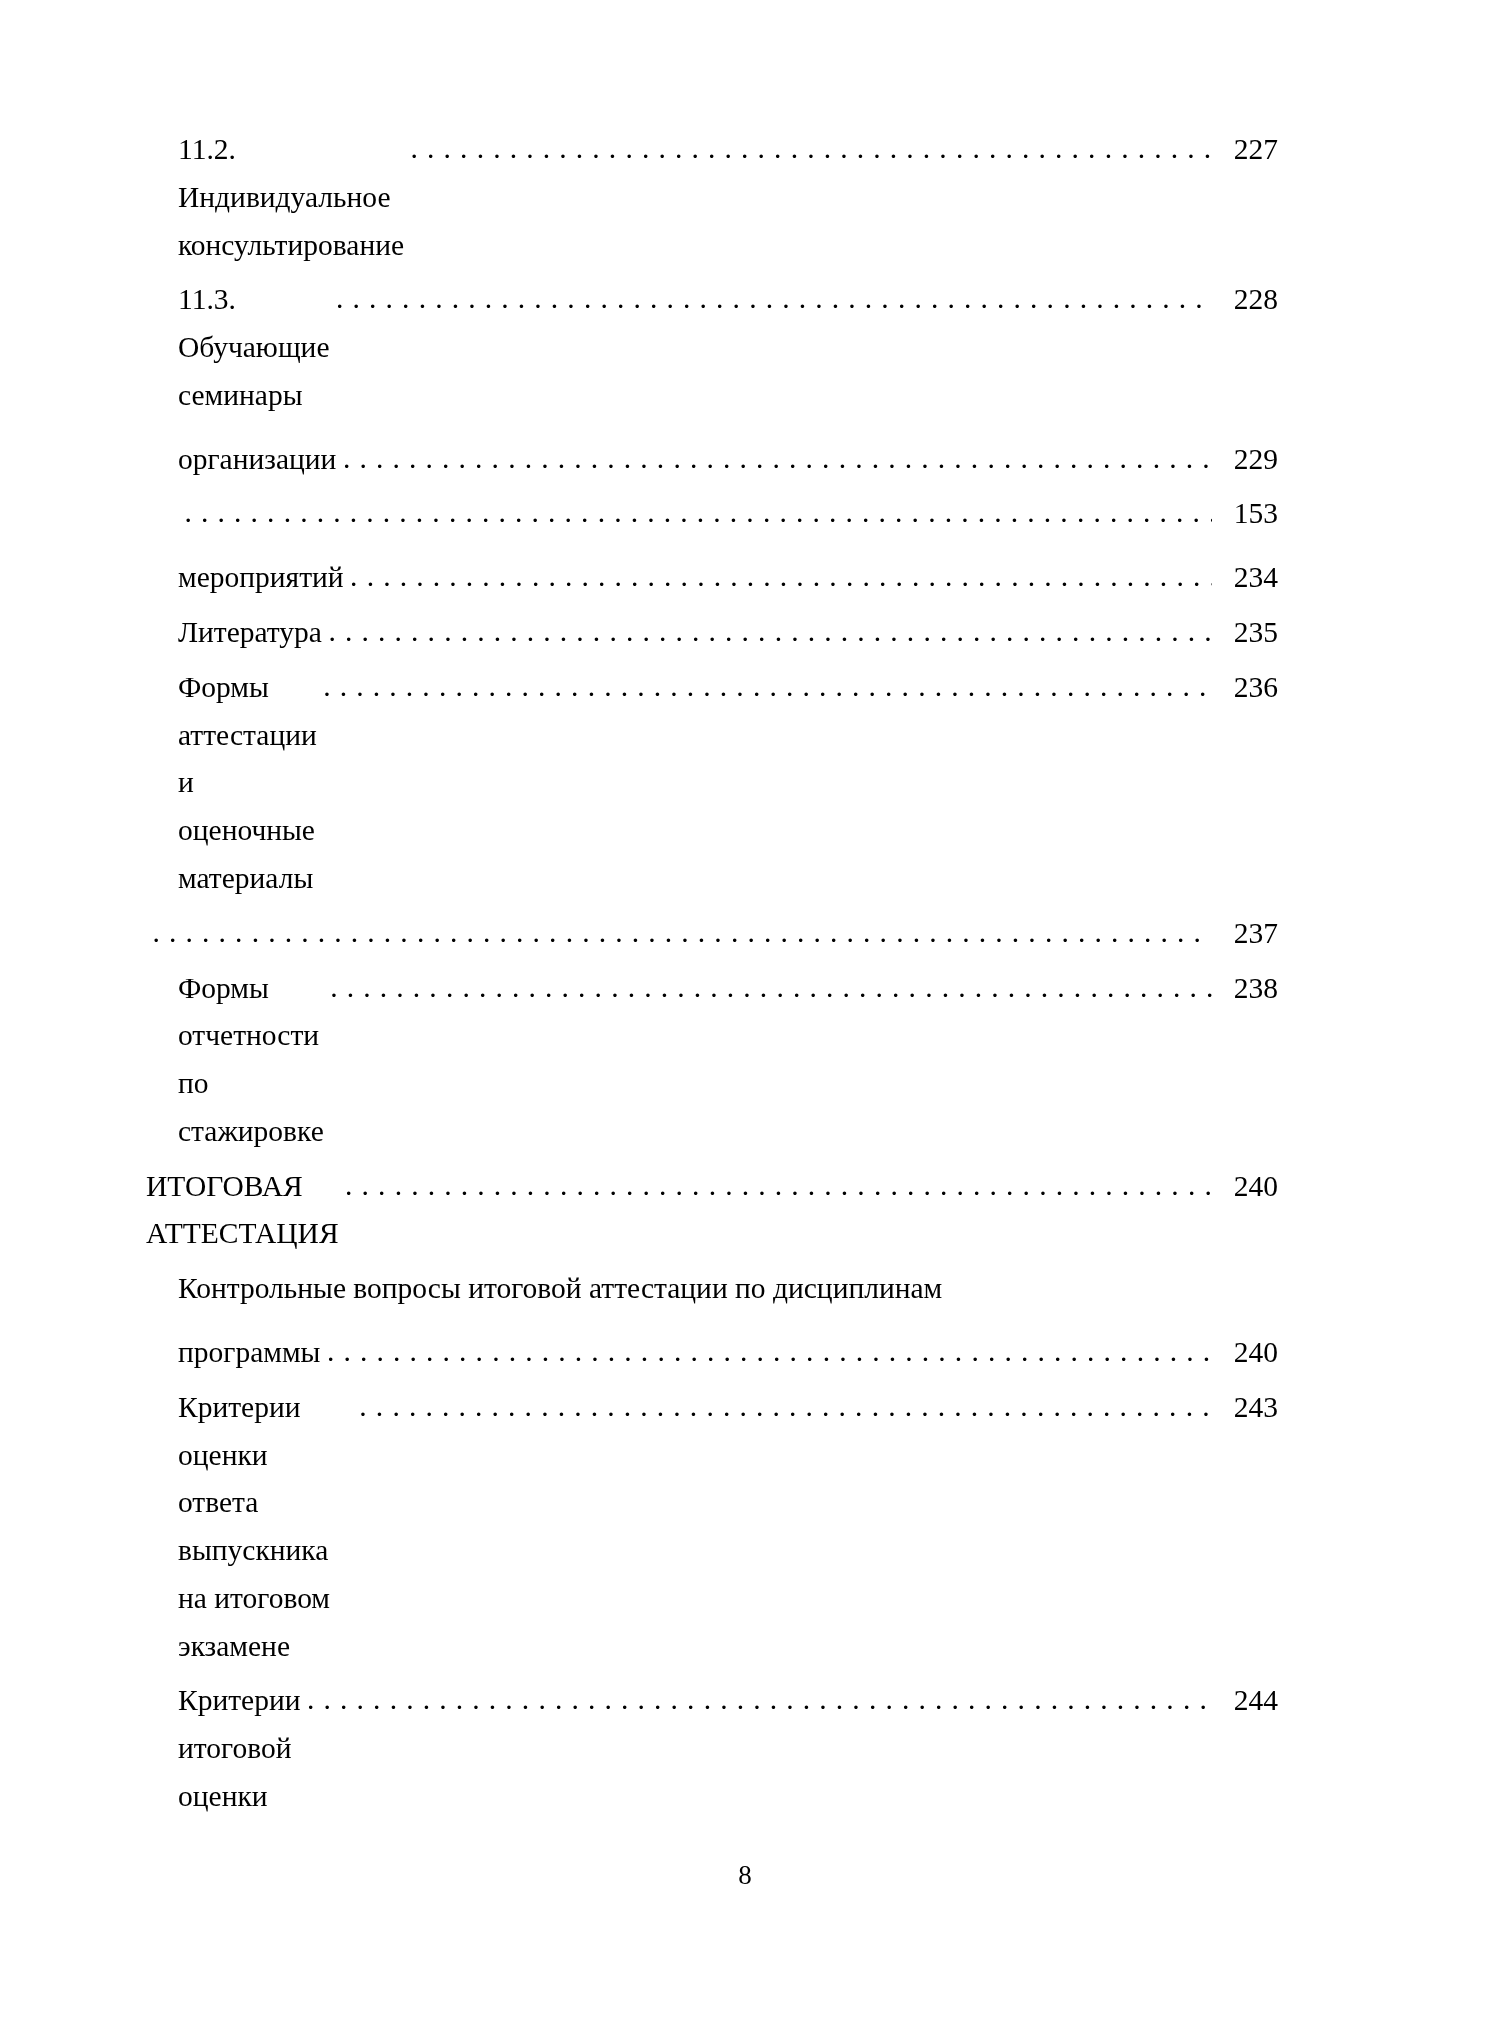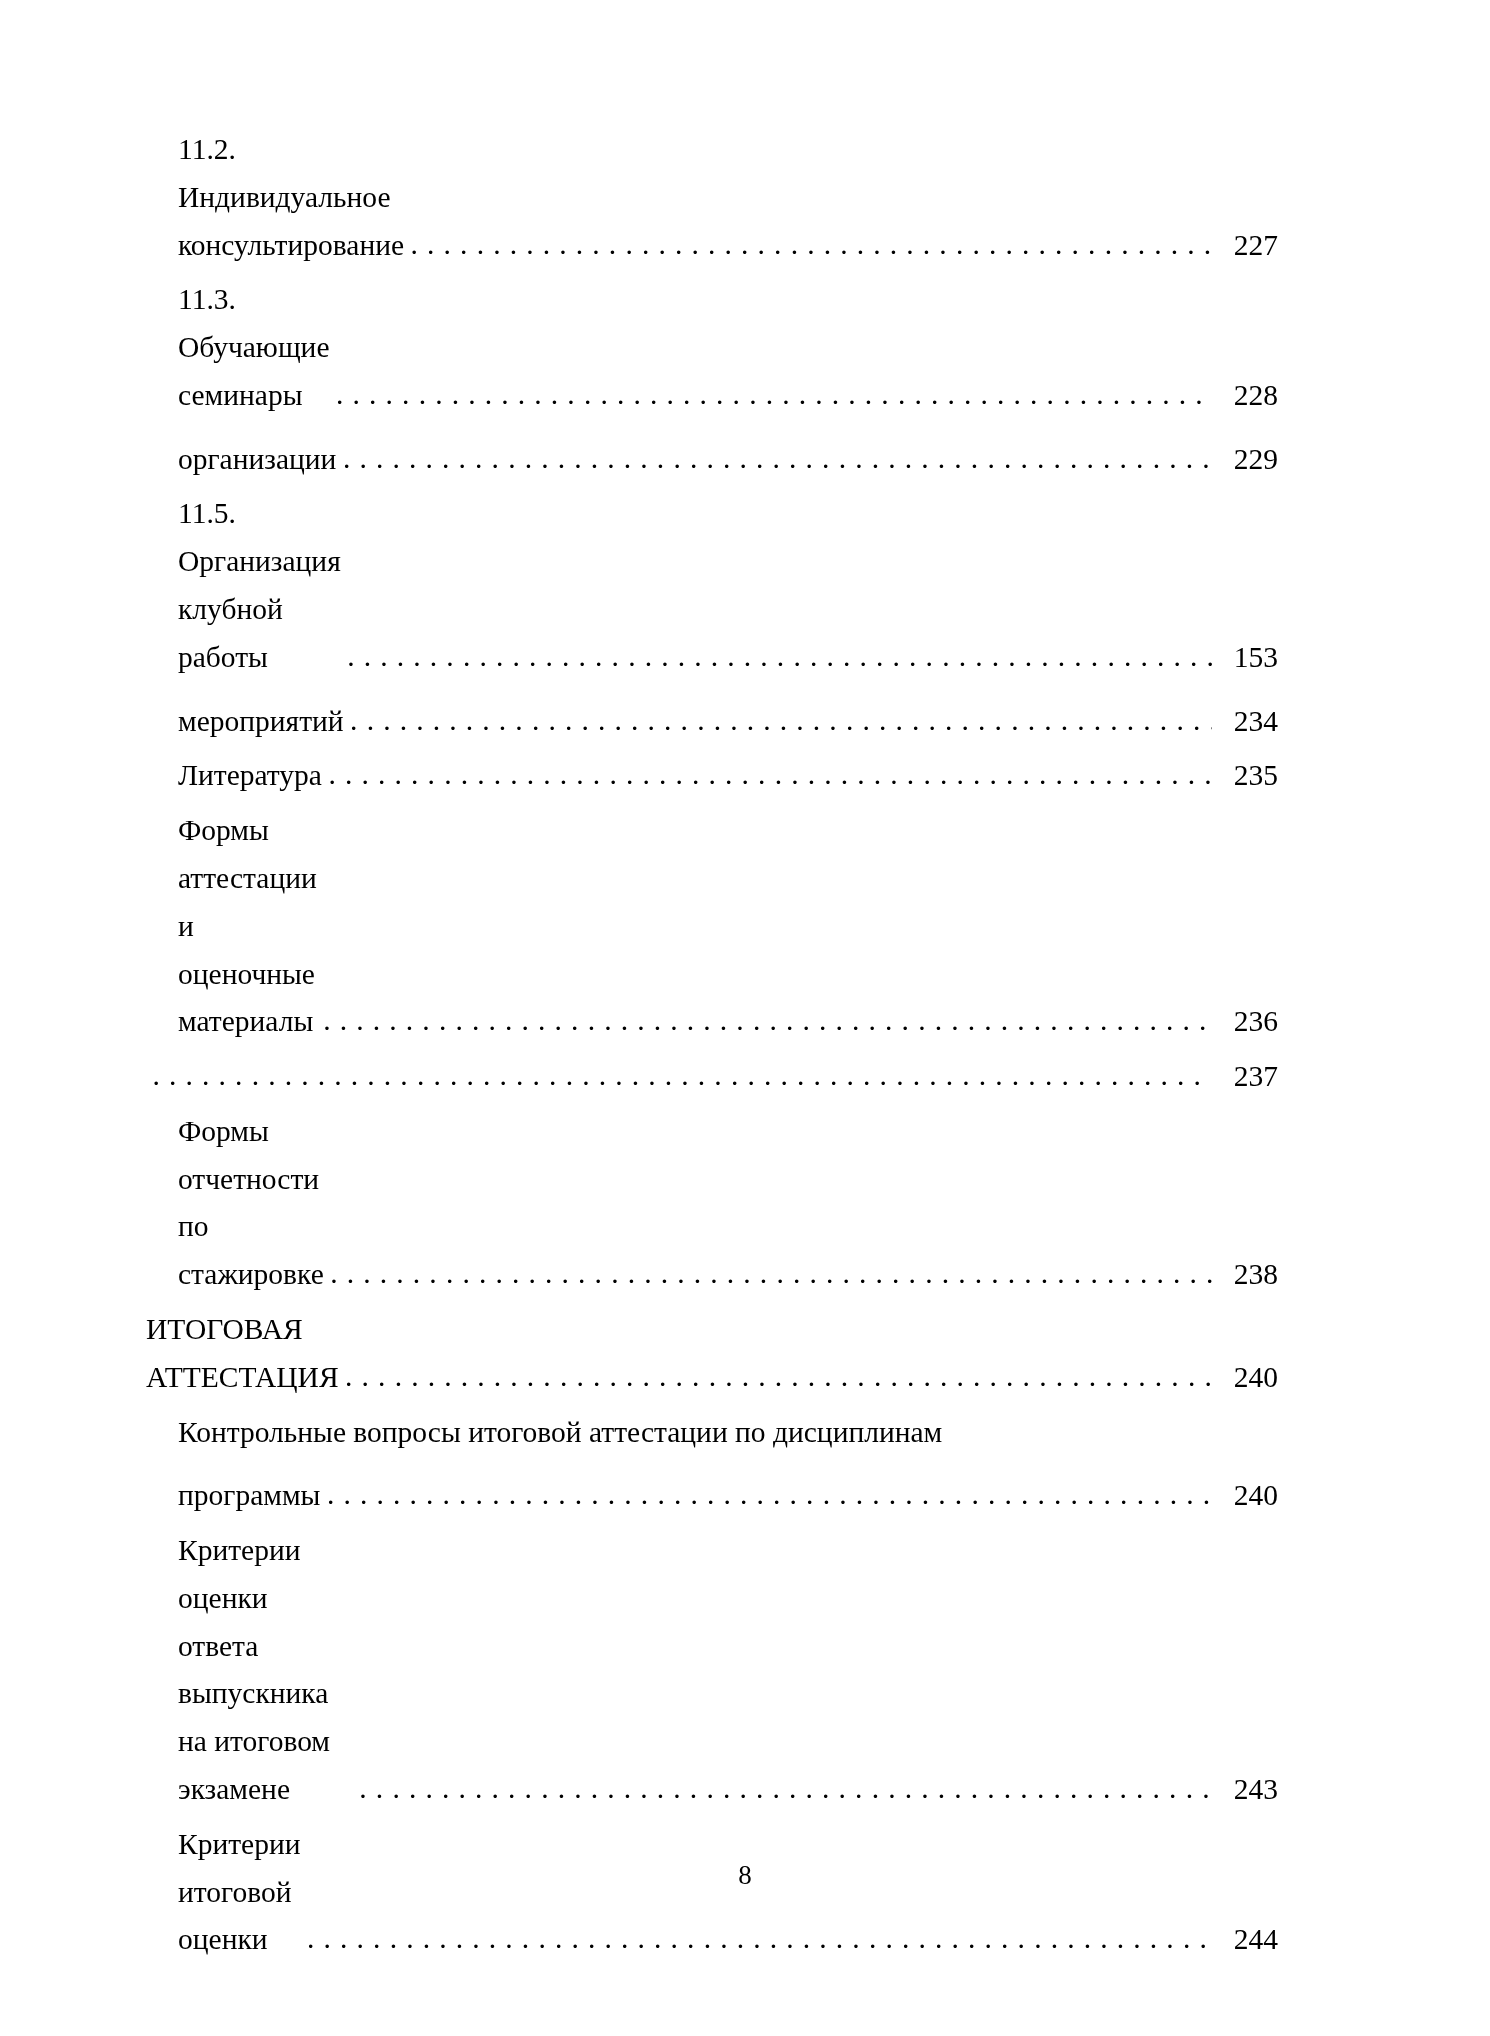--- a/index.html
+++ b/index.html
@@ -32,21 +32,21 @@
     margin: 0 0 7px 0;
     font-size: 29.5px;
     line-height: 1.62;
     color: #000;
   }
   .entry.lvl2 {
     padding-left: 32px;
   }
   .leader-wrap {
     display: flex;
-    align-items: flex-end;
+    align-items: flex-start;
     width: 100%;
   }
   .title {
     flex: 0 1 auto;
     white-space: pre-wrap;
   }
   .dots {
     flex: 1 1 auto;
     overflow: hidden;
     white-space: nowrap;
@@ -103,21 +103,20 @@
       </div>
       <div class="entry lvl2 wrapped">
         <div class="leader-wrap">
           <span class="title">организации</span>
           <span class="dots">. . . . . . . . . . . . . . . . . . . . . . . . . . . . . . . . . . . . . . . . . . . . . . . . . . . . . . . . . . . . . . . . . . . . . . . . . . . . . . . . . . . . . . . . . . . . . . . . . . . . . . . . . . . . . . . . . . . . . . . . . . . . . . . . . . . . . . . . . . . . . . . . . . . . . . . . . . . . . . . . . . . . . . . . . . . . . . . . . . . . . . . . . . . . . . . . . . . . . . . . . . . . . . . . . . . . . . . . . . . .</span>
           <span class="pageno">229</span>
         </div>
       </div>
       <div class="entry lvl2">
         <div class="leader-wrap">
-          <span class="title">11.5. Организация клубной работы</span>
           <span class="dots">. . . . . . . . . . . . . . . . . . . . . . . . . . . . . . . . . . . . . . . . . . . . . . . . . . . . . . . . . . . . . . . . . . . . . . . . . . . . . . . . . . . . . . . . . . . . . . . . . . . . . . . . . . . . . . . . . . . . . . . . . . . . . . . . . . . . . . . . . . . . . . . . . . . . . . . . . . . . . . . . . . . . . . . . . . . . . . . . . . . . . . . . . . . . . . . . . . . . . . . . . . . . . . . . . . . . . . . . . . . .</span>
           <span class="pageno">153</span>
         </div>
       </div>
       <div class="entry lvl2 wrapped">
         <div class="leader-wrap">
           <span class="title">мероприятий</span>
           <span class="dots">. . . . . . . . . . . . . . . . . . . . . . . . . . . . . . . . . . . . . . . . . . . . . . . . . . . . . . . . . . . . . . . . . . . . . . . . . . . . . . . . . . . . . . . . . . . . . . . . . . . . . . . . . . . . . . . . . . . . . . . . . . . . . . . . . . . . . . . . . . . . . . . . . . . . . . . . . . . . . . . . . . . . . . . . . . . . . . . . . . . . . . . . . . . . . . . . . . . . . . . . . . . . . . . . . . . . . . . . . . . .</span>
           <span class="pageno">234</span>
         </div>

